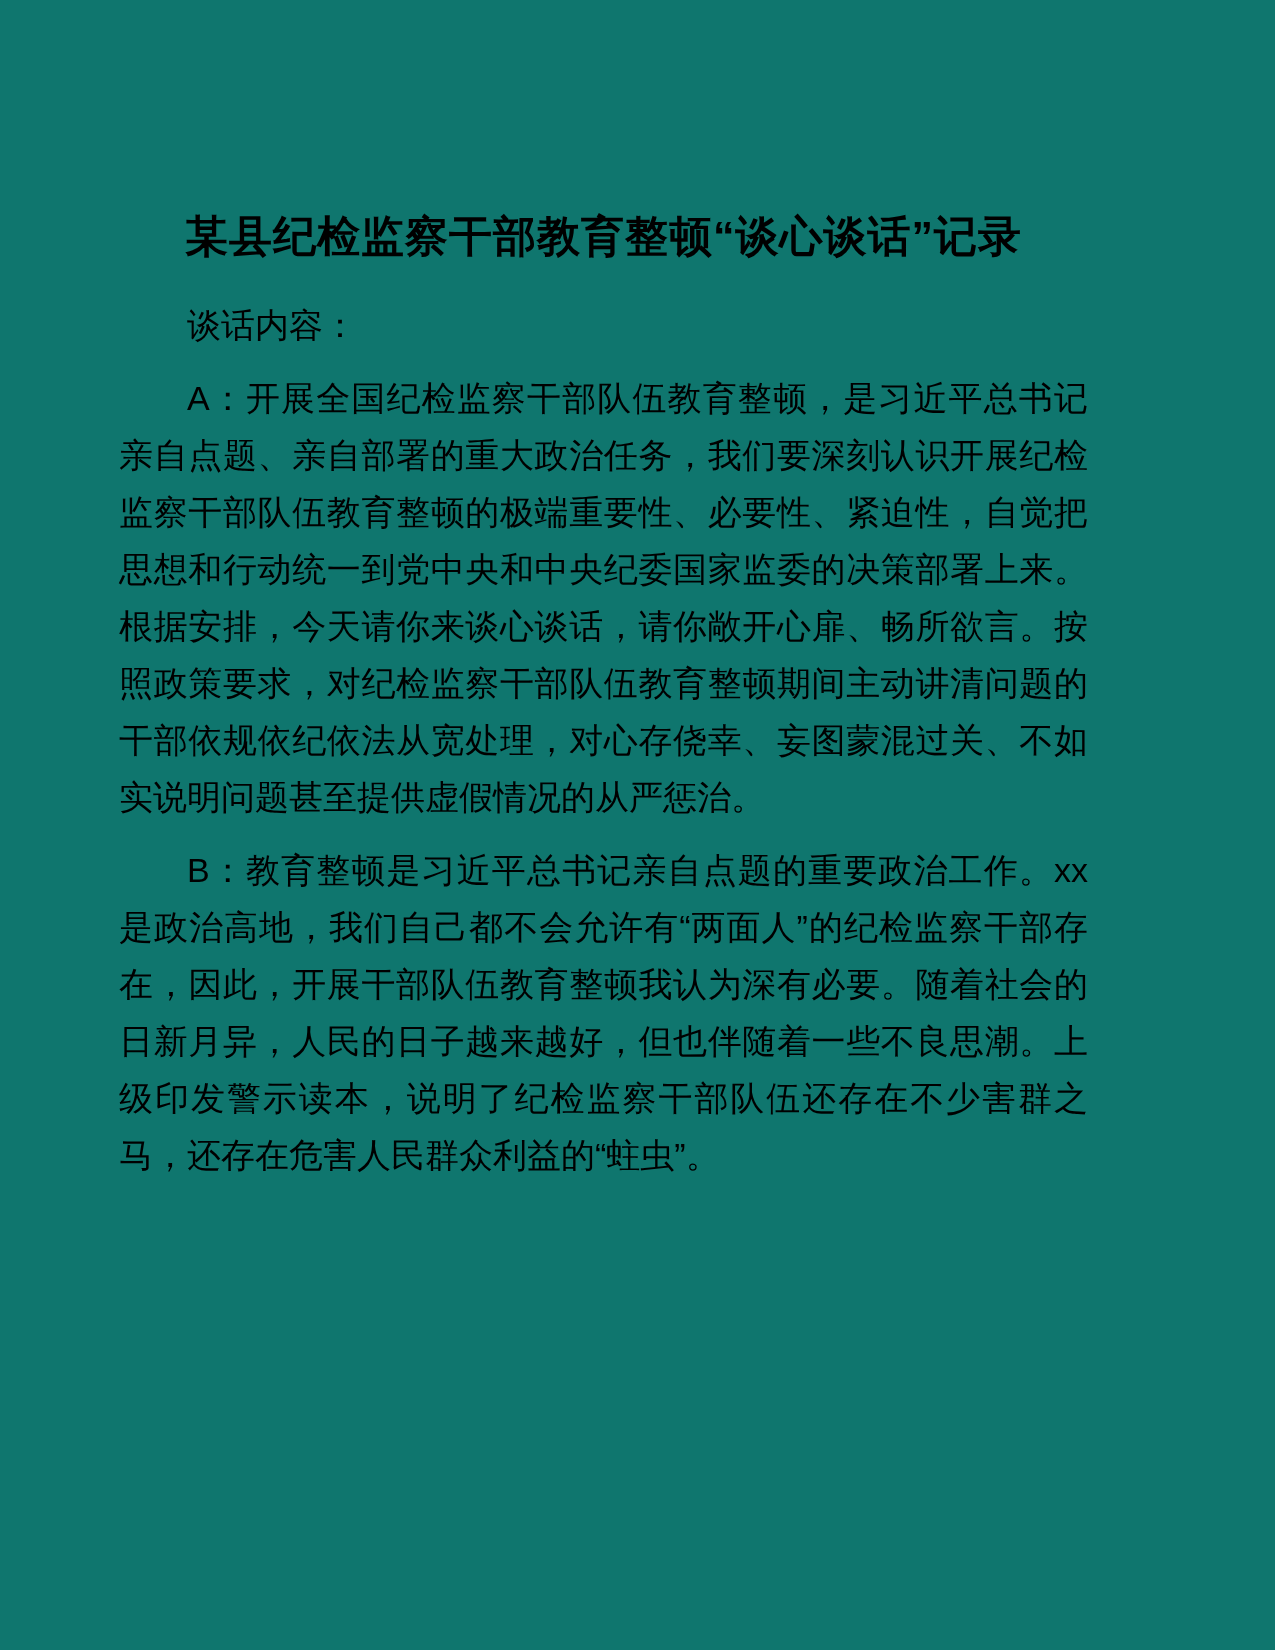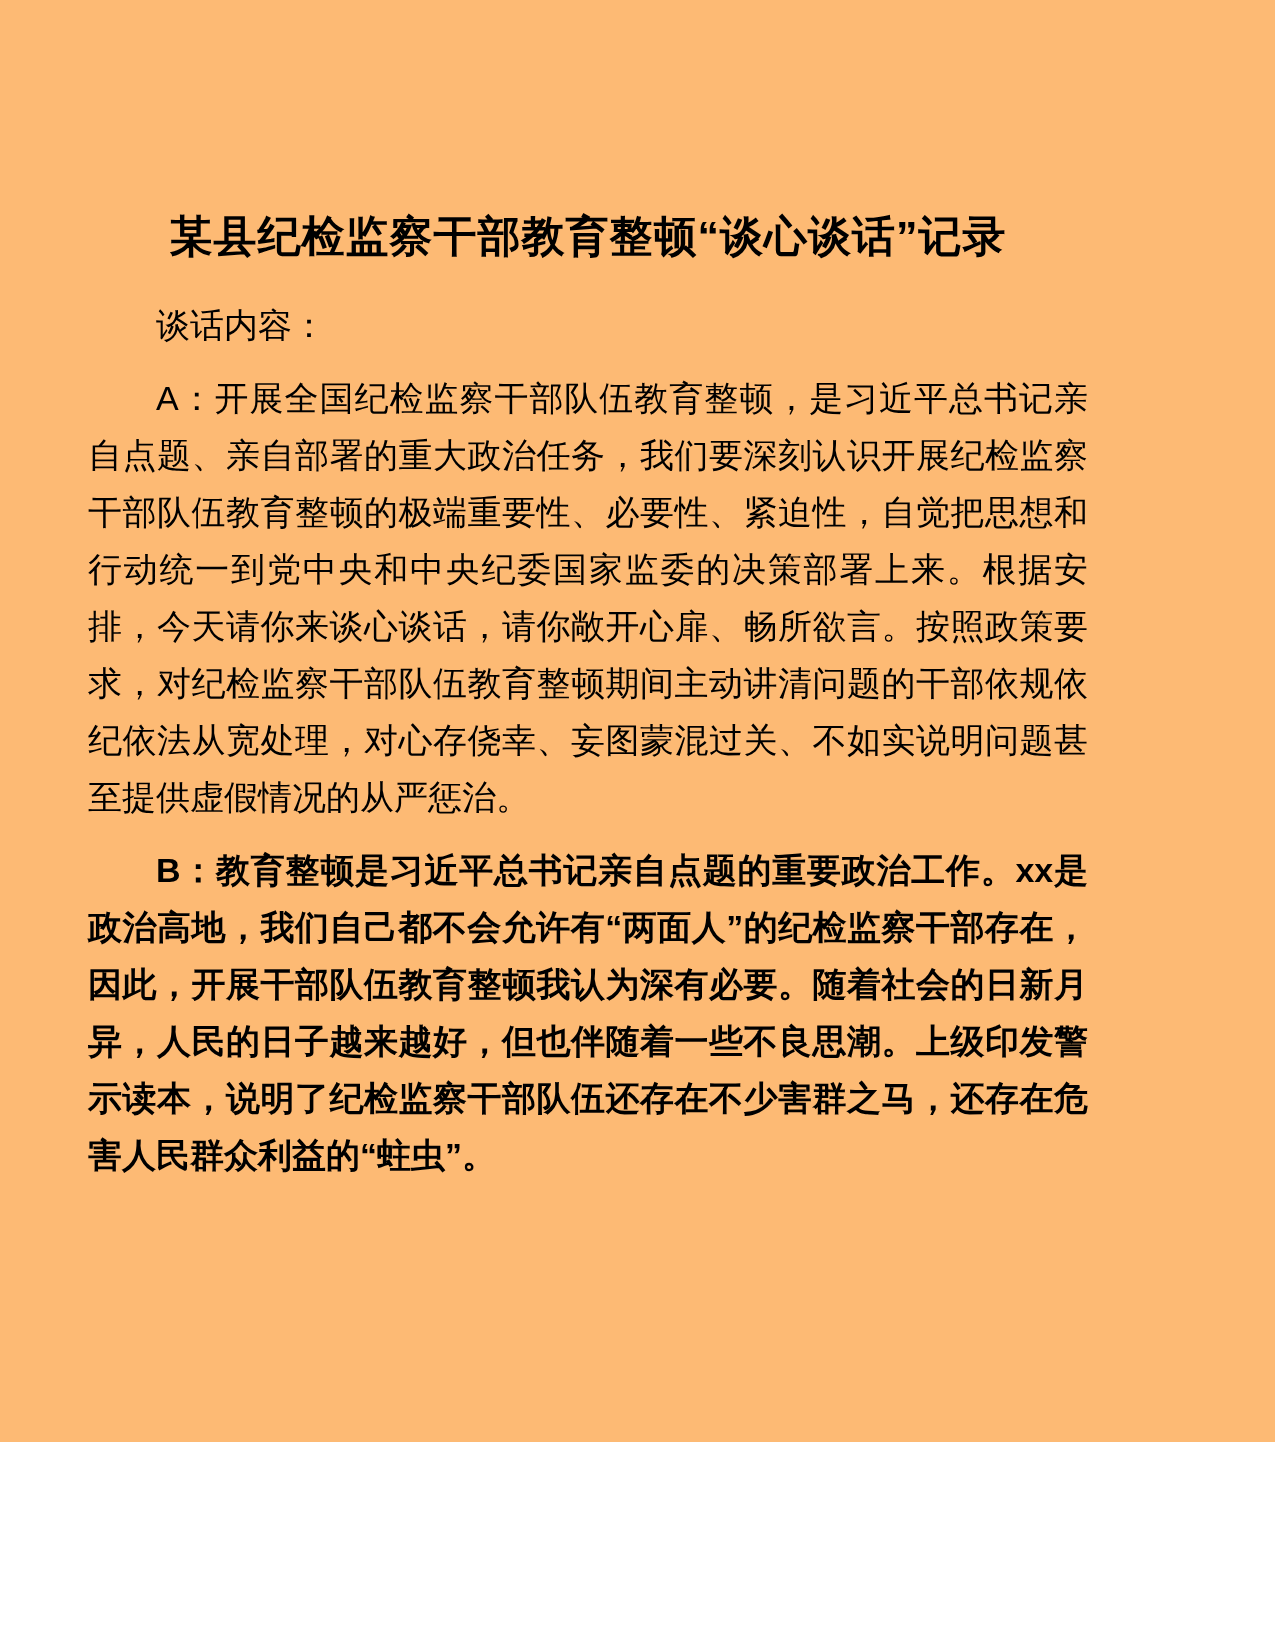--- a/index.html
+++ b/index.html
@@ -3,25 +3,25 @@
 <meta charset="utf-8">
 <style>
   html, body {
     margin: 0;
     padding: 0;
     background: #ffffff;
   }
   .doc-page {
     position: relative;
     width: 1275px;
-    height: 1442px;
+    height: 1650px;
     box-sizing: border-box;
-    background: #fdba74;
+    background: #0f766e;
     color: #000000;
-    padding: 205px 187px 0 88px;
+    padding: 205px 187px 0 119px;
     font-family: "Liberation Sans", "DejaVu Sans", sans-serif;
     overflow: hidden;
   }
   .doc-title {
     margin: 0 0 30px 0;
     font-size: 43px;
     line-height: 62px;
     font-weight: 700;
     text-align: center;
     letter-spacing: 1px;
@@ -33,21 +33,20 @@
     margin: 0 0 16px 0;
     font-size: 34px;
     line-height: 57px;
     font-weight: 400;
     text-align: justify;
     text-indent: 2em;
     word-break: break-all;
   }
   .doc-para:last-child {
     margin-bottom: 0;
-    font-weight: bold;
   }
 </style>
 </head>
 <body>
 
 <div class="doc-page">
   <h1 class="doc-title">
     <span class="title-line">某县纪检监察干部教育整顿“谈心谈话”记录</span>
   </h1>
 

